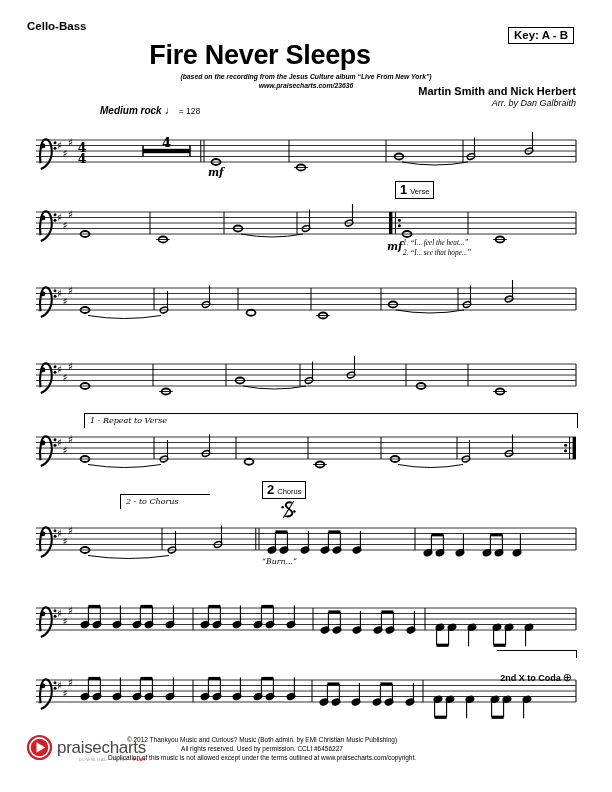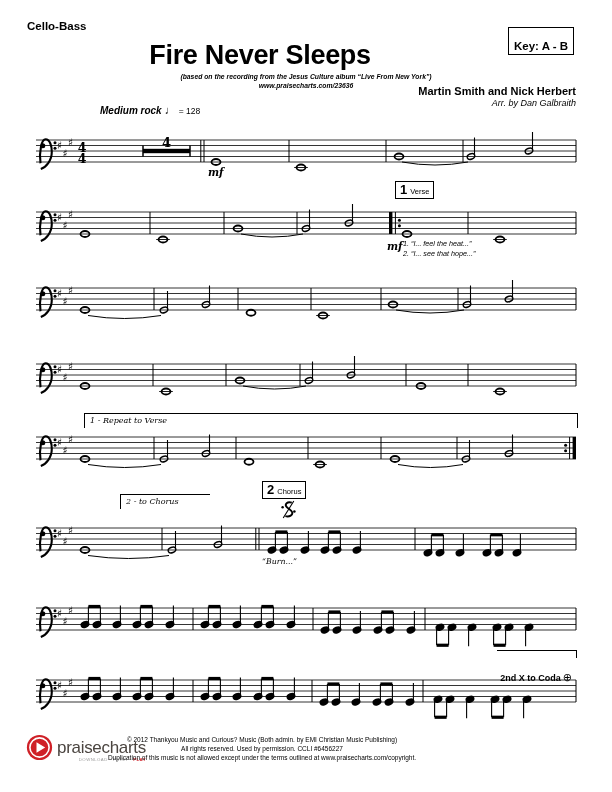--- a/index.html
+++ b/index.html
@@ -1,41 +1,41 @@
 <!DOCTYPE html>
 <html><head>
 <meta charset="utf-8">
 <style>
   html,body{margin:0;padding:0;background:#e8e8e8;}
   .page{position:relative;width:612px;height:792px;background:#ffffff;margin:0 auto;
         font-family:"Liberation Sans",sans-serif;color:#000;overflow:hidden;}
   .abs{position:absolute;}
   .part-name{left:27px;top:20px;font-size:11.5px;font-weight:bold;}
-  .key-box{left:508px;top:27px;font-size:11.5px;font-weight:bold;border:1.4px solid #000;padding:12px 5px 2px;background:#fff;}
+  .key-box{left:508px;top:27px;font-size:11.5px;font-weight:bold;border:1.4px solid #000;padding:1px 5px 2px;background:#fff;}
   .title{left:0;top:40px;width:520px;text-align:center;font-size:27px;font-weight:bold;letter-spacing:-0.3px;}
   .subtitle{left:0;top:73px;width:612px;text-align:center;font-size:6.8px;font-style:italic;font-weight:bold;}
   .url{left:0;top:82px;width:612px;text-align:center;font-size:6.8px;font-style:italic;font-weight:bold;}
   .credits{left:276px;top:85px;width:300px;text-align:right;}
   .composer{font-size:11px;font-weight:bold;}
   .arranger{font-size:9px;font-style:italic;margin-top:1px;}
   .tempo{left:100px;top:104px;display:flex;align-items:baseline;gap:3px;text-align:center;}
   .tempo-label{font-size:10px;font-weight:bold;font-style:italic;}
   .tempo-note{font-size:11px;font-weight:bold;}
   .tempo-value{font-size:8.5px;}
   .score{left:0;top:0;width:612px;height:792px;}
   .system{position:absolute;left:0;width:612px;height:70px;overflow:visible;}
   .mf{font-family:"DejaVu Serif",serif;font-style:italic;font-weight:bold;font-size:10.5px;}
   .mf1{left:208px;top:166px;}
   .mf2{left:387px;top:240px;}
   .reh{border:1.4px solid #000;background:#fff;display:inline-flex;align-items:baseline;gap:3px;padding:0 4px 1px;}
   .reh-num{font-size:13px;font-weight:bold;}
   .reh-label{font-size:7.5px;}
   .reh1{left:395px;top:181px;}
   .reh2{left:262px;top:481px;}
-  .cues{left:403px;top:239px;font-family:Liberation Sans, sans-serif;font-style:italic;font-size:7.2px;line-height:9.6px;}
+  .cues{left:403px;top:239px;font-family:Liberation Serif, serif;font-style:italic;font-size:7.2px;line-height:9.6px;}
   .volta{border-top:1.2px solid #000;border-left:1.2px solid #000;}
   .volta-label{font-family:"DejaVu Serif",serif;font-style:italic;font-size:8px;padding:2px 0 0 5px;}
   .volta1{left:84px;top:413px;width:492px;height:14px;border-right:1.2px solid #000;}
   .volta2{left:84px;top:494px;width:89px;height:14px;margin-left:36px;}
   .segno{left:281px;top:500px;}
   .burn{left:262px;top:557px;font-family:"DejaVu Serif",serif;font-style:italic;font-size:7.8px;}
   .coda-bracket{left:497px;top:650px;width:79px;height:7px;border-top:1.2px solid #000;border-right:1.2px solid #000;}
   .coda-text{left:420px;top:671px;width:152px;text-align:right;font-size:9px;font-weight:bold;
              display:flex;justify-content:flex-end;align-items:center;gap:2px;}
   .coda-sym{font-size:11px;font-weight:normal;}

